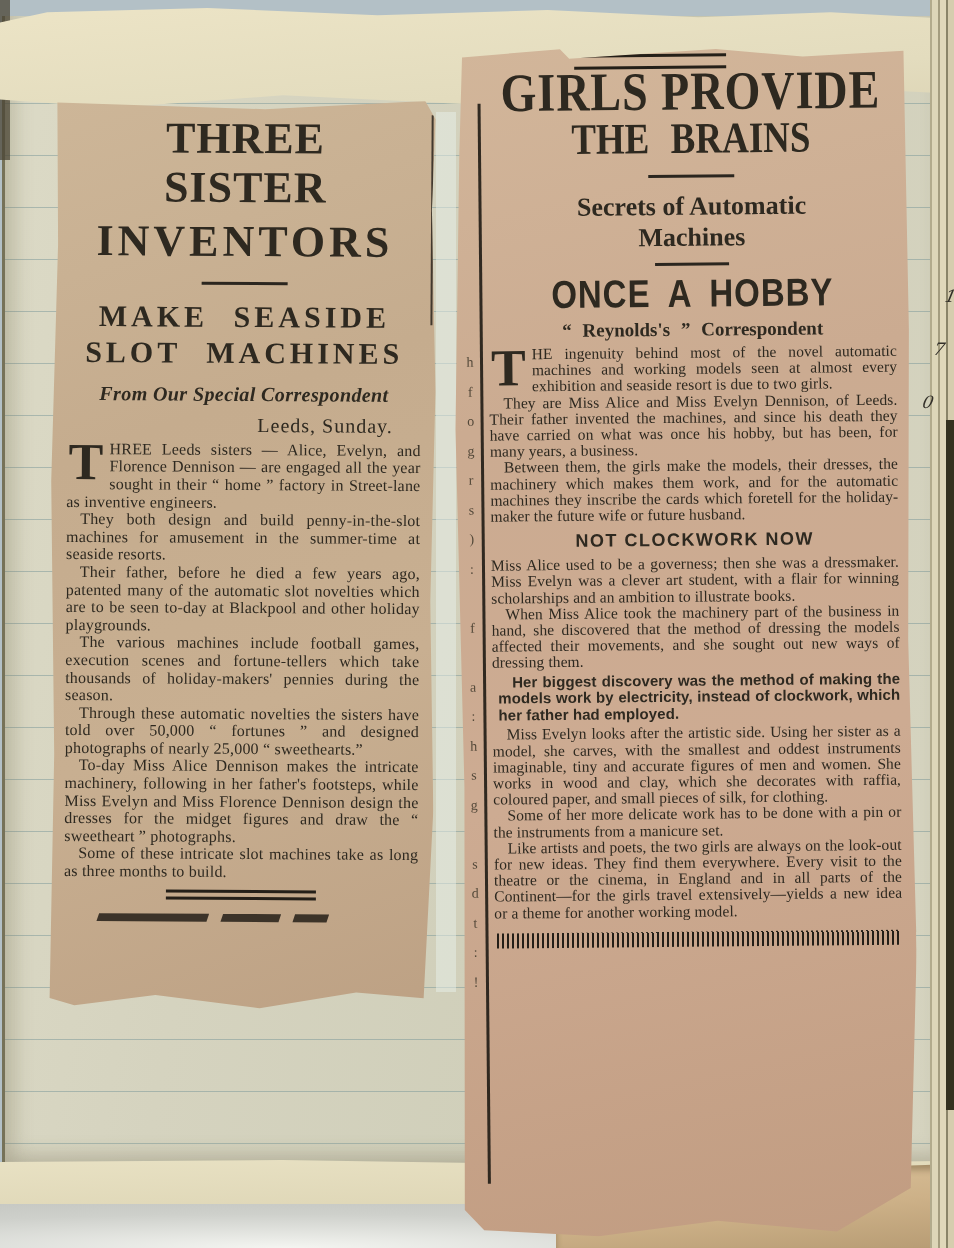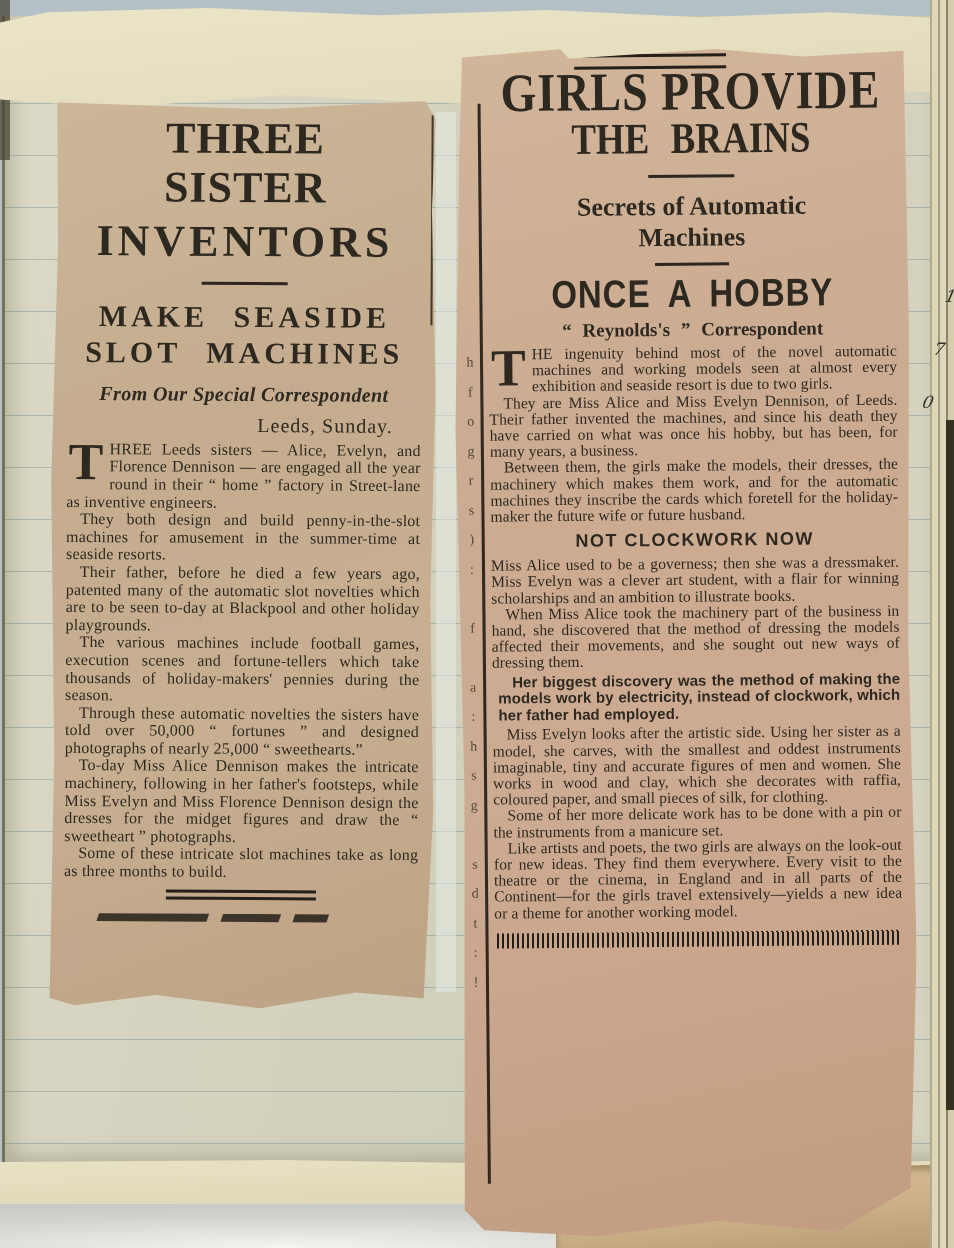--- a/index.html
+++ b/index.html
@@ -109,21 +109,21 @@
     <div class="vrule-left-top"></div>
     <div class="clip-inner-left">
       <h1 class="hl-1">THREE SISTER</h1>
       <h1 class="hl-2">INVENTORS</h1>
       <div class="rule"></div>
       <h2 class="sub-1">MAKE SEASIDE</h2>
       <h2 class="sub-1">SLOT MACHINES</h2>
       <div class="byline-left">From Our Special Correspondent</div>
       <div class="dateline">Leeds, Sunday.</div>
       <div class="bodytext">
-        <p class="lead"><span class="dropcap">T</span><span>HREE Leeds sisters — Alice, Evelyn, and Florence Dennison — are engaged all the year round in their “ home ” factory in Street-lane as inventive engineers.</span></p>
+        <p class="lead"><span class="dropcap">T</span><span>HREE Leeds sisters — Alice, Evelyn, and Florence Dennison — are engaged all the year sought in their “ home ” factory in Street-lane as inventive engineers.</span></p>
         <p>They both design and build penny-in-the-slot machines for amusement in the summer-time at seaside resorts.</p>
         <p>Their father, before he died a few years ago, patented many of the automatic slot novelties which are to be seen to-day at Blackpool and other holiday playgrounds.</p>
         <p>The various machines include football games, execution scenes and fortune-tellers which take thousands of holiday-makers' pennies during the season.</p>
         <p>Through these automatic novelties the sisters have told over 50,000 “ fortunes ” and designed photographs of nearly 25,000 “ sweethearts.”</p>
         <p>To-day Miss Alice Dennison makes the intricate machinery, following in her father's footsteps, while Miss Evelyn and Miss Florence Dennison design the dresses for the midget figures and draw the “ sweetheart ” photographs.</p>
         <p>Some of these intricate slot machines take as long as three months to build.</p>
       </div>
       <div class="end-double-rule"></div>
       <div class="smudges">
         <span class="smudge s1"></span><span class="smudge s2"></span><span class="smudge s3"></span>

